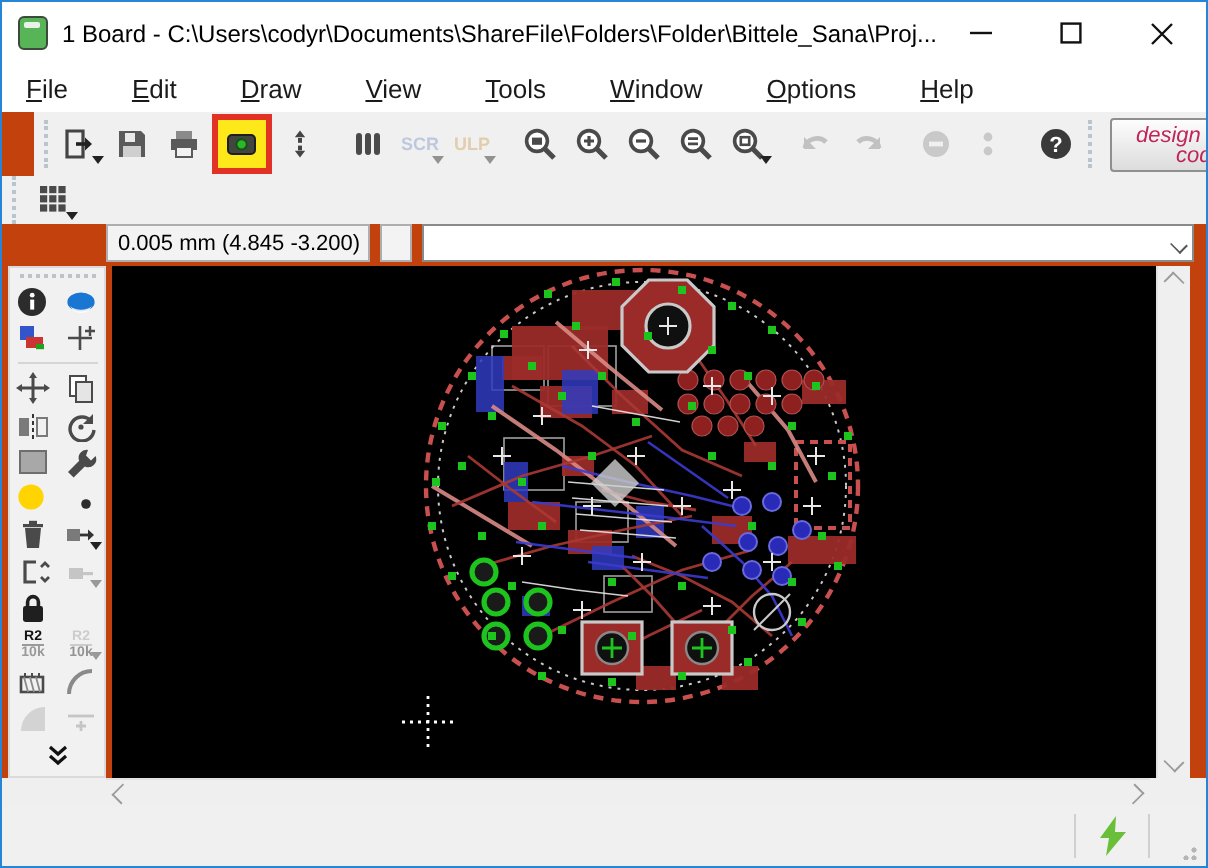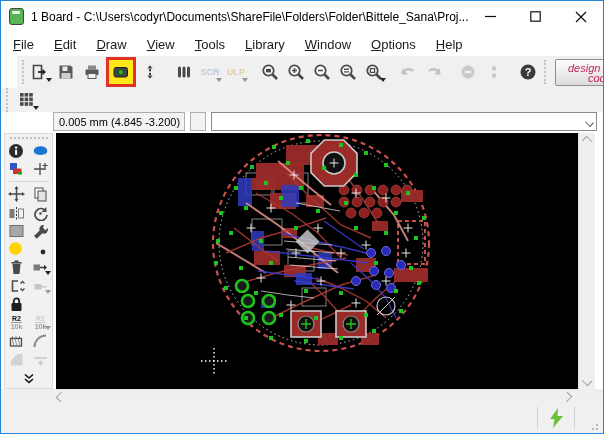--- a/index.html
+++ b/index.html
@@ -1,26 +1,26 @@
 <!DOCTYPE html>
 <html><head>
 <meta charset="utf-8">
 <style>
   html,body{margin:0;padding:0;background:#cfd8e0;}
   *{box-sizing:border-box;}
-  .window{position:relative;width:604px;height:434px;border:1px solid #2586d7;background:#ffffff;
+  .window{position:relative;width:604px;height:434px;border:1px solid #2586d7;background:#c2410c;
     font-family:"Liberation Sans",sans-serif;display:flex;flex-direction:column;overflow:hidden;}
   
   .titlebar{height:31px;background:#ffffff;display:flex;align-items:center;padding-left:8px;flex:0 0 auto;}
   .app-icon{width:15px;height:17px;border:1.5px solid #3c4a3c;border-radius:3px;background:#57b457;position:relative;flex:0 0 auto;}
   .app-icon::after{content:"";position:absolute;left:2px;top:2px;width:8px;height:3px;background:#e7f3e7;border-radius:1px;}
   .titletext{font-size:12px;color:#000;margin-left:7px;flex:1;white-space:nowrap;overflow:hidden;}
   .winbtn{width:45px;height:31px;display:flex;align-items:center;justify-content:center;flex:0 0 auto;}
   
-  .menubar{height:24px;background:#ffffff;display:flex;align-items:center;font-size:13px;color:#1a1a1a;padding-left:2px;flex:0 0 auto;}
+  .menubar{height:24px;background:#ffffff;display:flex;align-items:center;font-size:13px;color:#1a1a1a;padding-left:2px;flex:0 0 auto;gap:12px;}
   .menu-item{padding:2px 10px;}
   .menu-item u{text-decoration:underline;}
   
   .toolbar{height:32px;display:flex;align-items:center;background:#f0f0f0;flex:0 0 auto;padding-left:2px;margin-left:16px;}
   .toolbar2{height:24px;display:flex;align-items:center;background:#f0f0f0;flex:0 0 auto;padding-left:2px;}
   .tb-handle{width:5px;height:24px;margin:0 3px;border-left:2px dotted #b9c4cc;}
   .tb-sep{width:1px;height:22px;background:#cfcfcf;margin:0 4px;}
   .tbtn{width:26px;height:26px;display:flex;align-items:center;justify-content:center;position:relative;flex:0 0 auto;}
   .tbtn.disabled{opacity:.45;}
   .tbtn .dd{position:absolute;right:1px;bottom:3px;width:0;height:0;border-left:3px solid transparent;border-right:3px solid transparent;border-top:4px solid #222;}
@@ -93,21 +93,20 @@
         </svg>
     </div>
   </div>
 
   <div class="menubar" id="menubar">
       <div class="menu-item"><u>F</u>ile</div>
       <div class="menu-item"><u>E</u>dit</div>
       <div class="menu-item"><u>D</u>raw</div>
       <div class="menu-item"><u>V</u>iew</div>
       <div class="menu-item"><u>T</u>ools</div>
-      <div class="menu-item"><u>L</u>ibrary</div>
       <div class="menu-item"><u>W</u>indow</div>
       <div class="menu-item"><u>O</u>ptions</div>
       <div class="menu-item"><u>H</u>elp</div>
     </div>
 
   <div class="toolbar" id="toolbar1">
       <div class="tb-handle"></div>
       <div class="tbtn">
         <svg width="18" height="18" viewBox="0 0 18 18">
           <path d="M2.5 2.5h8v13h-8z" fill="none" stroke="#444" stroke-width="1.6"></path>

